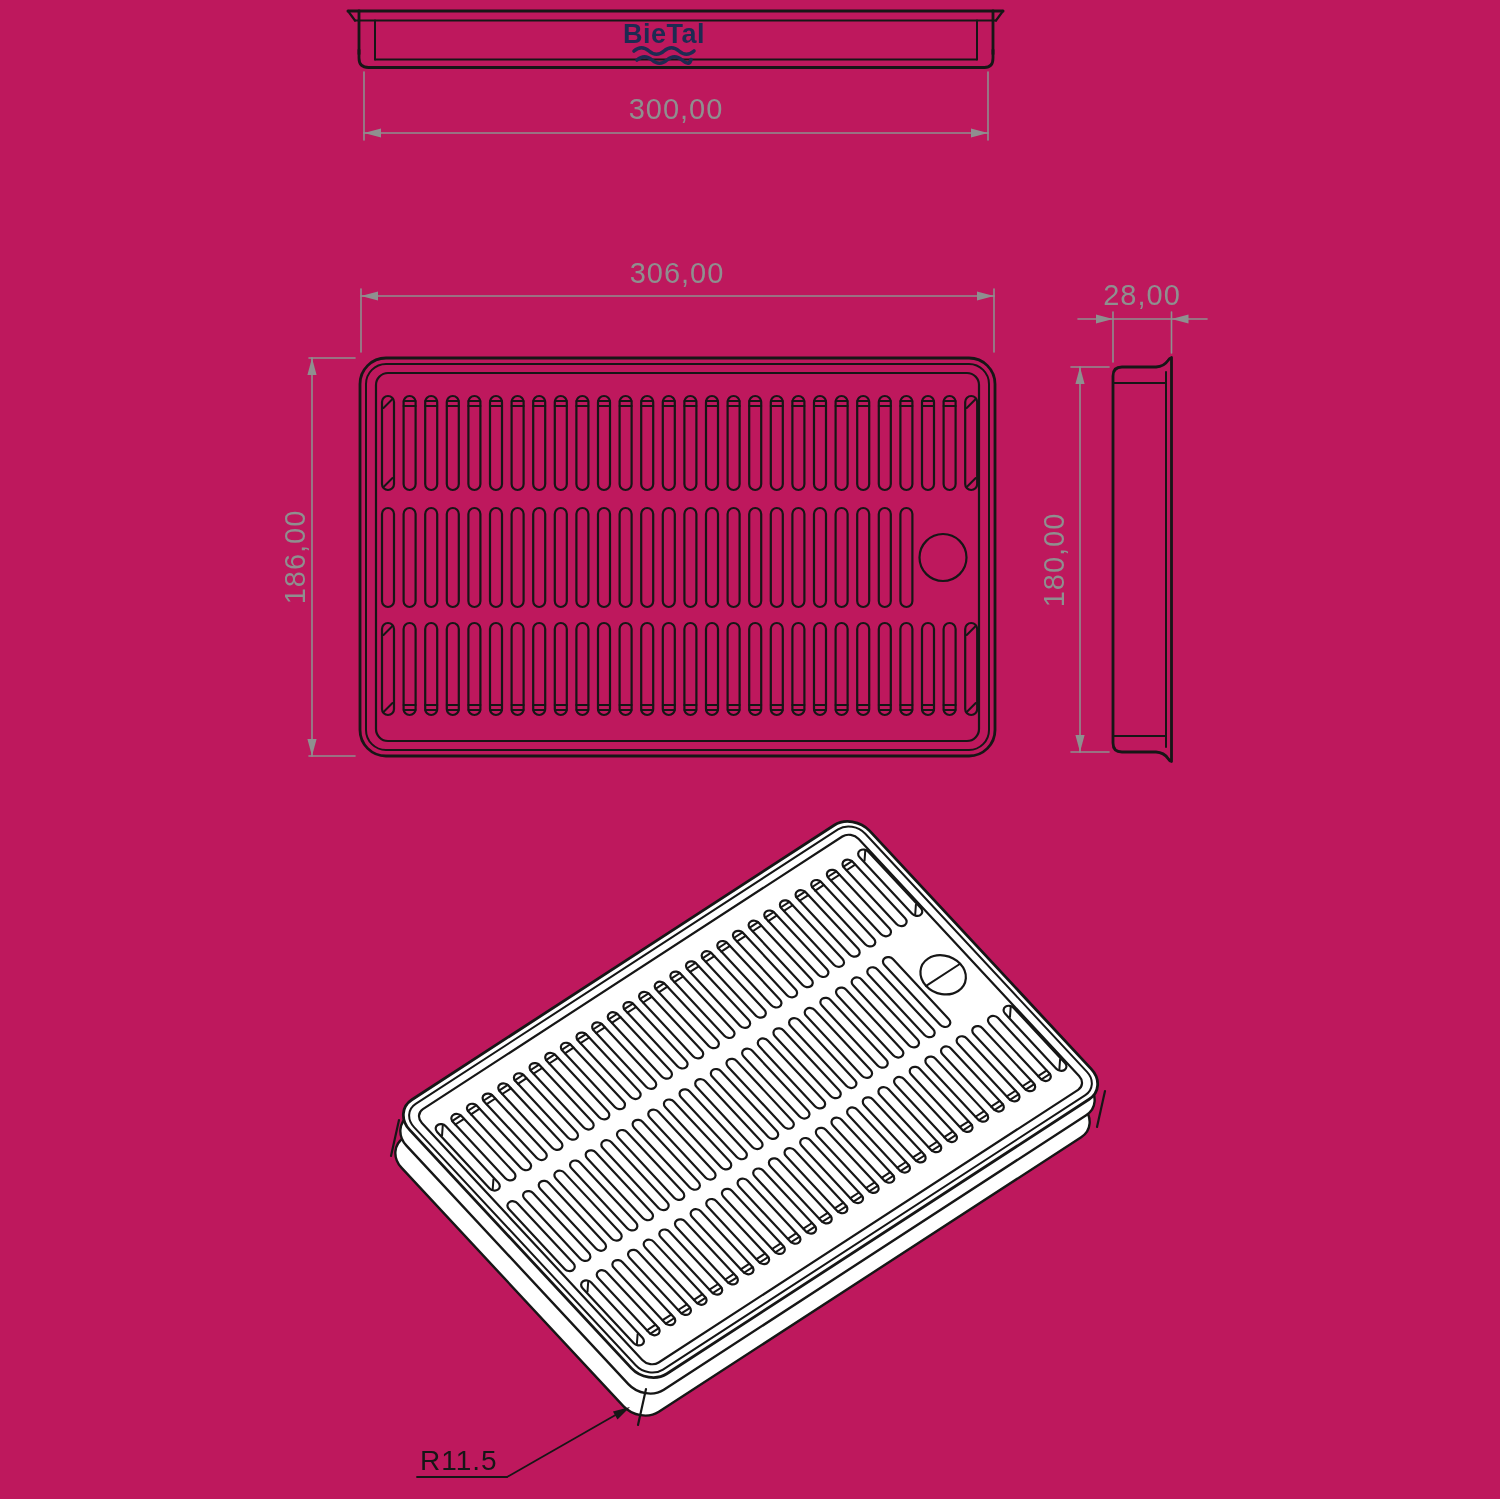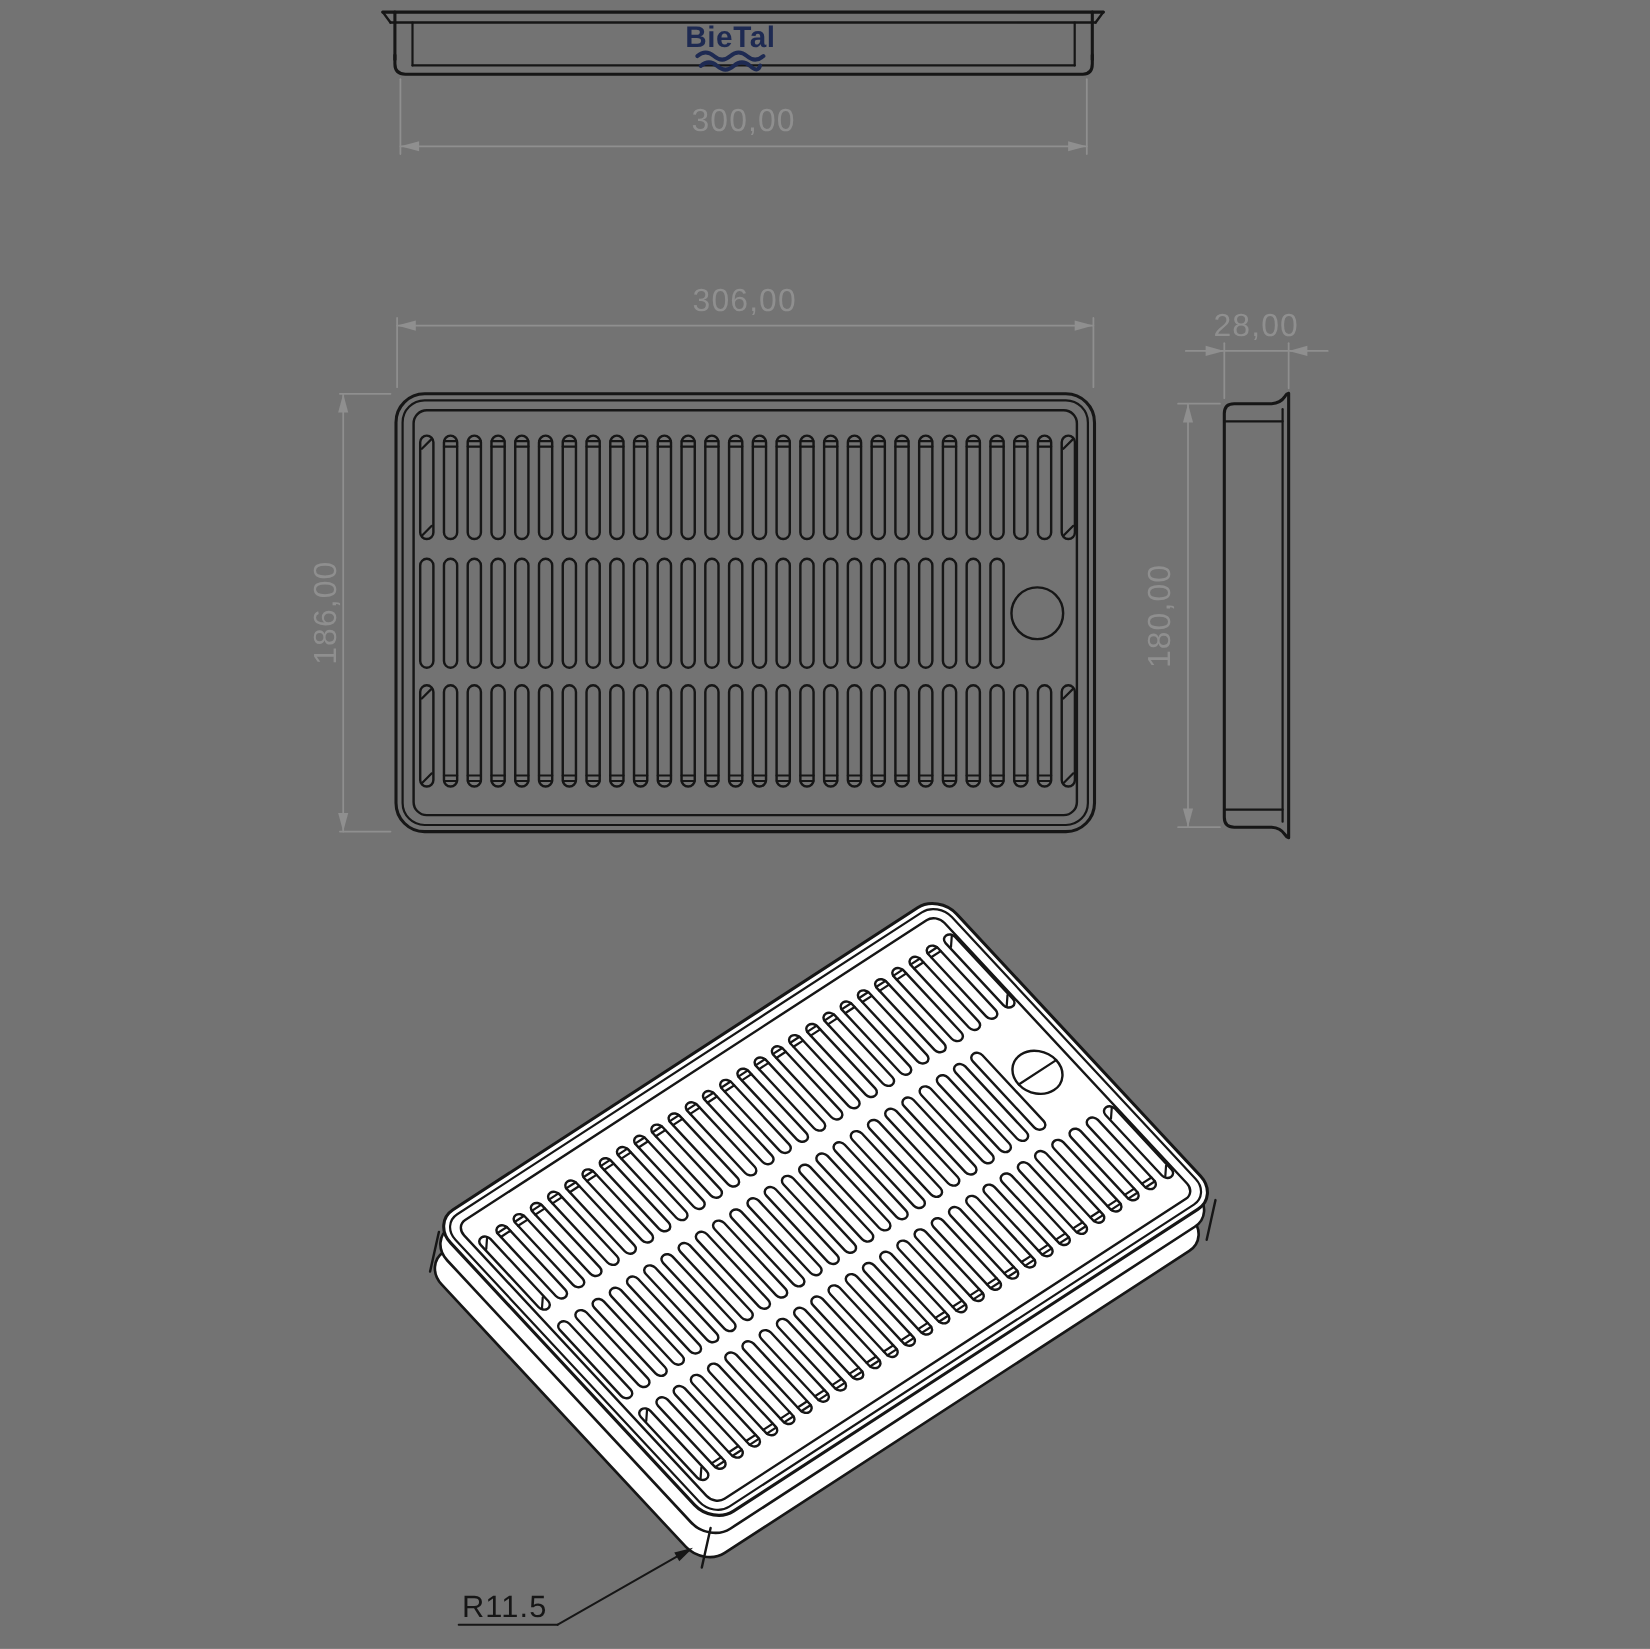--- a/index.html
+++ b/index.html
@@ -1,16 +1,16 @@
 <!DOCTYPE html>
 <html><head>
 <meta charset="utf-8">
 <style>
   html,body{margin:0;padding:0;background:#ffffff;}
-  .stage{width:1500px;height:1499px;position:relative;background:#737373;overflow:hidden;text-align:right;}
+  .stage{width:1500px;height:1499px;position:relative;background:#be185d;overflow:hidden;text-align:right;}
   svg{display:block;}
   .dim-text{font-family:"Liberation Sans",sans-serif;font-size:29px;fill:#8f8f8f;letter-spacing:1px;}
   .r-text{font-family:"Liberation Sans",sans-serif;font-size:28px;fill:#161616;letter-spacing:1px;}
   .logo-text{font-family:"Liberation Sans",sans-serif;font-size:27px;font-weight:bold;fill:#1e2a52;letter-spacing:.5px;}
 </style>
 </head>
 <body>
 
 <div class="stage">
 <svg id="drawing" width="1500" height="1499" viewBox="0 0 1500 1499">

